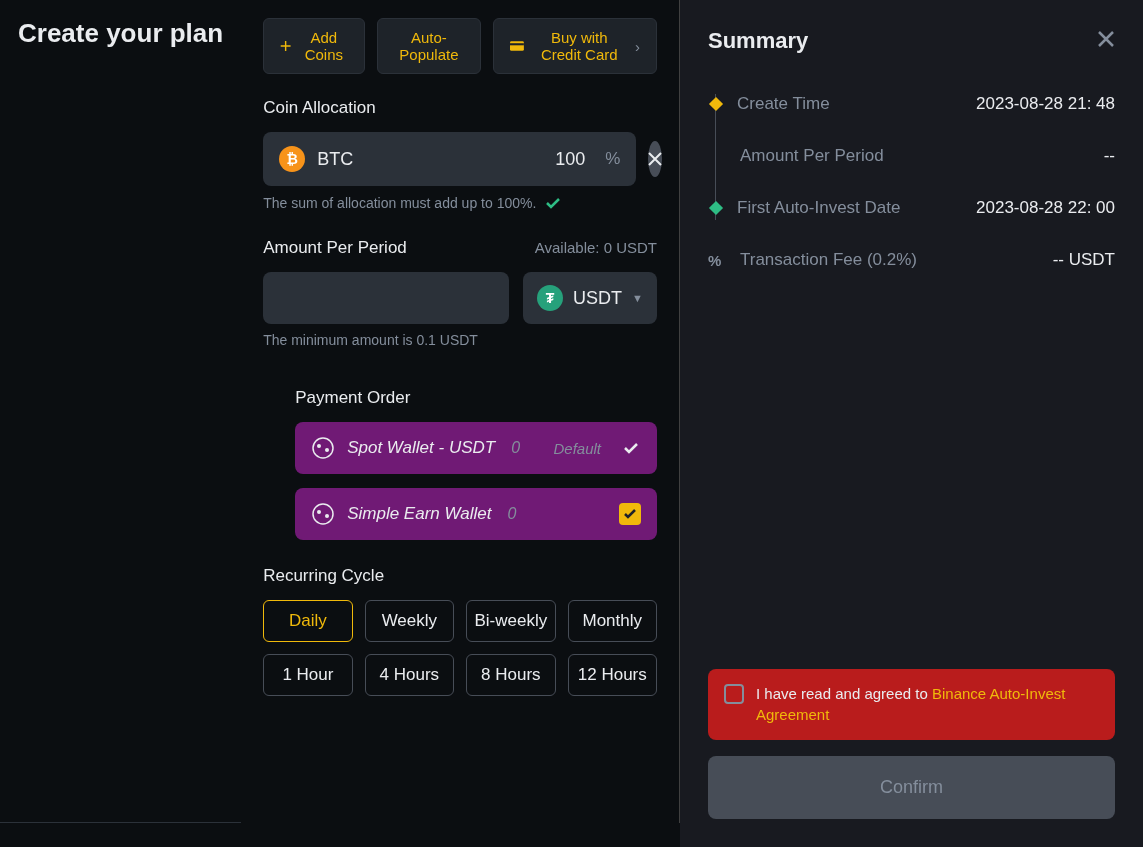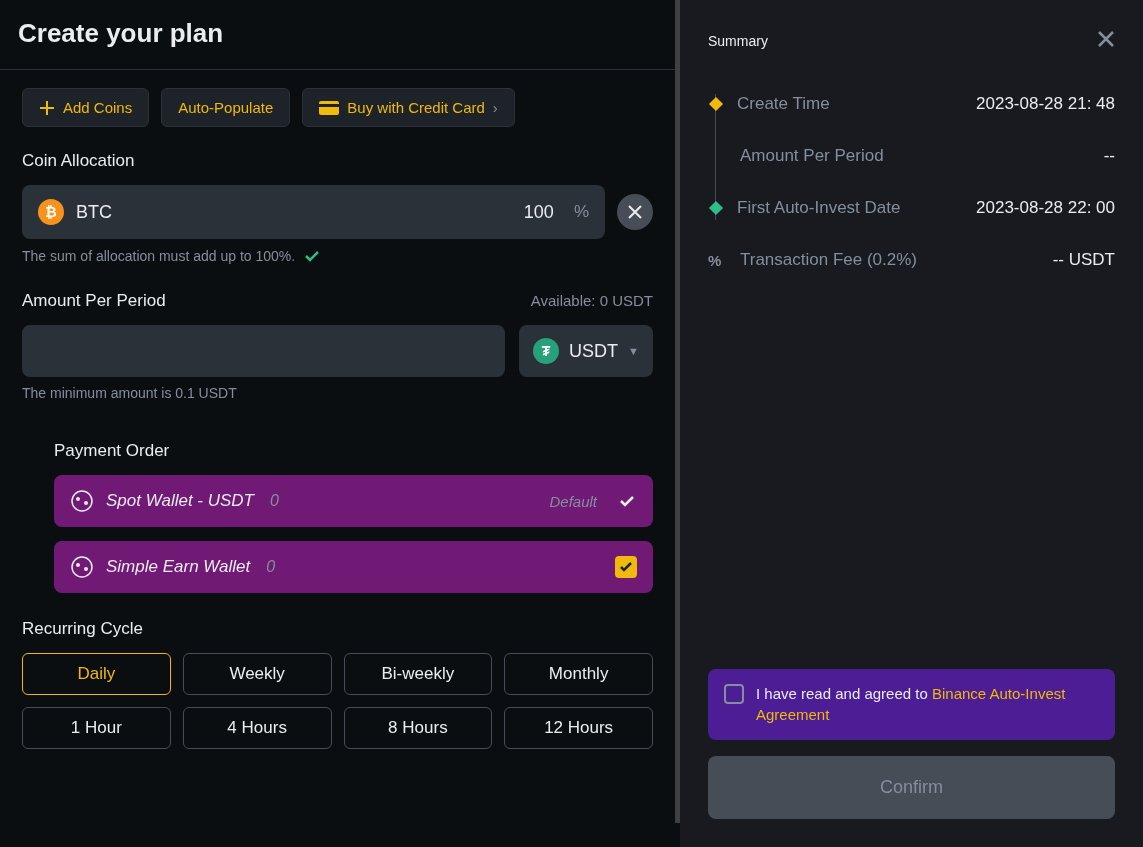--- a/index.html
+++ b/index.html
@@ -9,22 +9,22 @@
     color: #eaecef;
     width: 1143px;
     height: 847px;
     overflow: hidden;
   }
   .container { display: flex; height: 100%; }
   .left-panel {
     width: 680px;
     height: 823px;
     display: flex;
-    flex-direction: column;
-    border-right: 5px solid #404040;
+    flex-direction: row;
+    border-right: 1px solid #404040;
     justify-content: flex-end;
   }
   .header {
     padding: 18px 18px 20px 18px;
     border-bottom: 1px solid #2b3139;
   }
   .header h1 { font-size: 26px; font-weight: 600; color: #eaecef; }
   .scroll-area {
     flex: 1;
     overflow-y: auto;
@@ -119,41 +119,41 @@
   }
   .cycle-btn.selected { border-color: #f0b90b; color: #f0b90b; }
   
   
   .right-panel {
     flex: 1; padding: 28px 28px 28px 28px;
     display: flex; flex-direction: column;
     background: #181a20;
   }
   .summary-header { display: flex; justify-content: space-between; align-items: center; margin-bottom: 24px; }
-  .summary-header h2 { font-size: 14px; font-weight: 400; }
+  .summary-header h2 { font-size: 22px; font-weight: 700; }
   .close-btn { background: none; border: none; color: #848e9c; font-size: 22px; cursor: pointer; }
   
   .timeline { position: relative; }
   .timeline-line {
     position: absolute; left: 7px; top: 16px; bottom: 14px; width: 1px; background: #474d57;
   }
   .summary-row {
     display: flex; justify-content: space-between; align-items: center;
     padding: 16px 0; position: relative;
   }
   .summary-row .left { display: flex; align-items: center; gap: 16px; }
   .dot { width: 10px; height: 10px; transform: rotate(45deg); background: #f0b90b; position: relative; z-index: 1; margin-left: 3px; }
   .dot.teal { background: #2ebd85; }
   .no-dot { width: 16px; }
   .summary-label { font-size: 17px; color: #848e9c; }
   .summary-value { font-size: 17px; color: #eaecef; font-weight: 500; }
   .pct-icon { width:16px; color:#848e9c; font-size:15px; font-weight:700; }
   
   .agreement-box {
-    background: #4c1d95; border-radius: 8px; padding: 14px 16px;
+    background: #b91c1c; border-radius: 8px; padding: 14px 16px;
     display: flex; gap: 12px; margin-top: auto; margin-bottom: 16px;
     font-size: 15px; line-height: 1.45;
   }
   .agreement-checkbox {
     width: 20px; height: 20px; border: 2px solid #848e9c; border-radius: 4px;
     flex-shrink: 0; cursor: pointer; margin-top: 1px;
   }
   .agreement-text { color: #eaecef; }
   .agreement-link { color: #f0b90b; cursor: pointer; }
   

